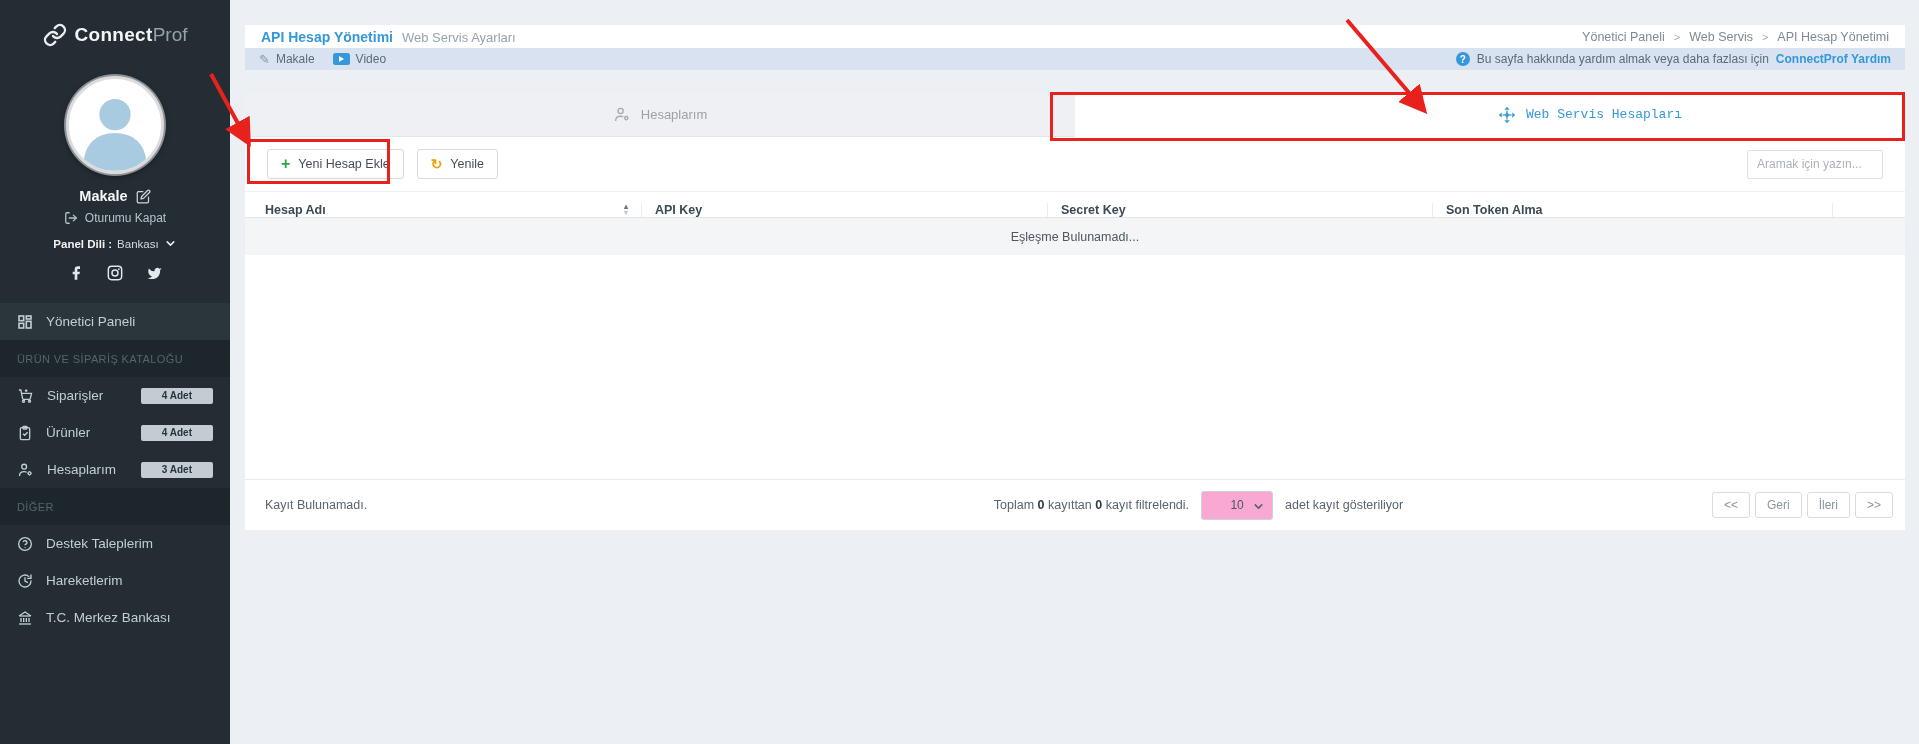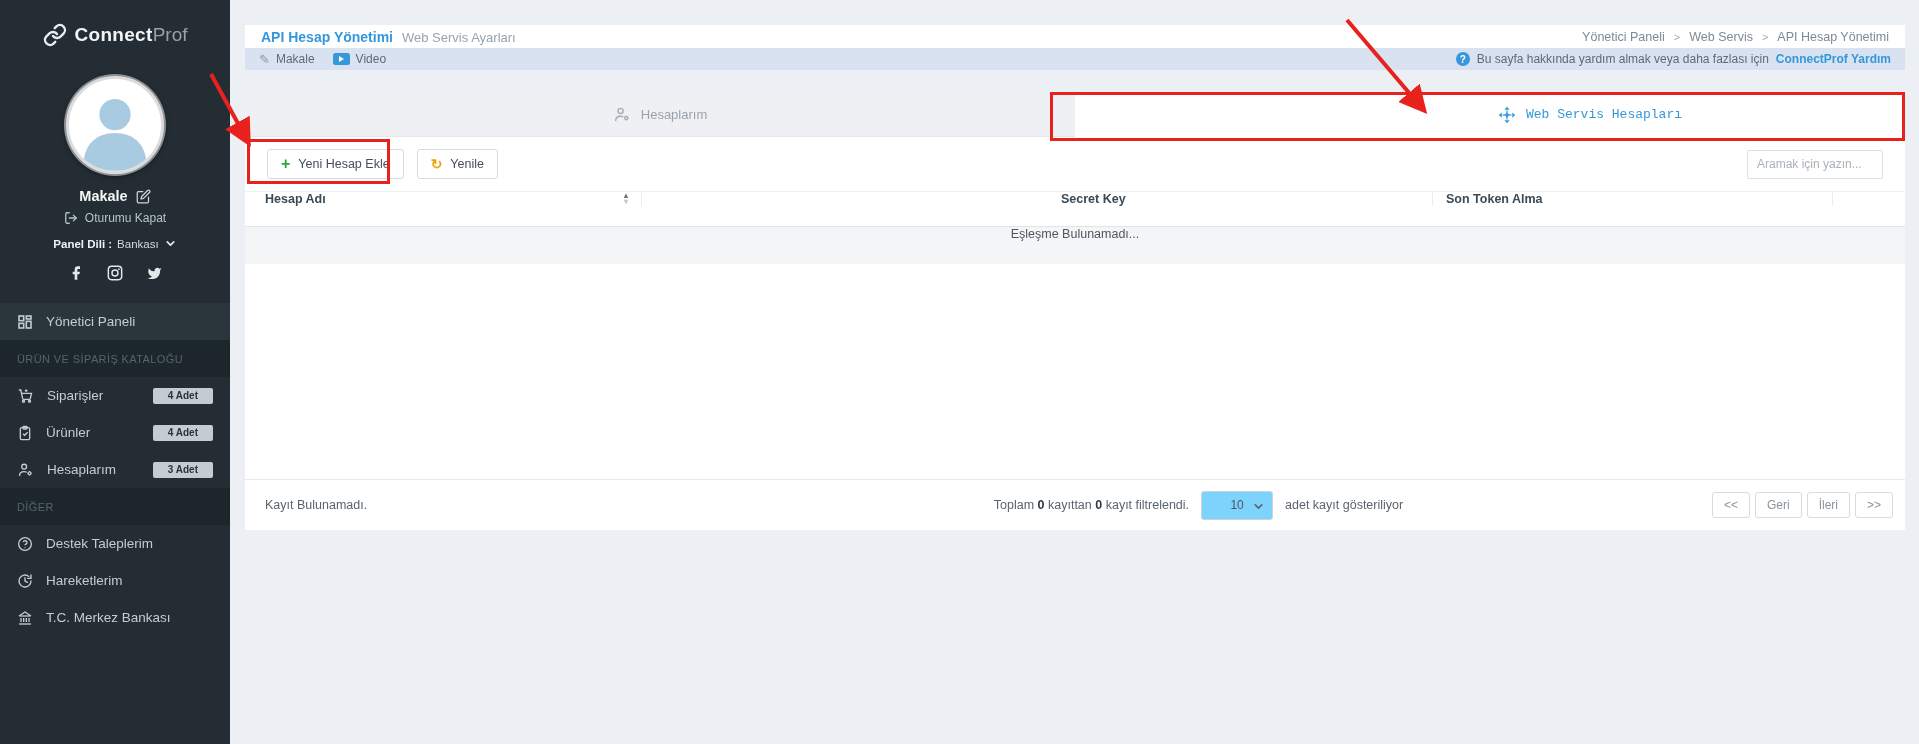--- a/index.html
+++ b/index.html
@@ -29,21 +29,21 @@
   .lang-value { color:#d4dbdf; }
   .social { display:flex; align-items:center; justify-content:center; gap:23px; margin-top:15px; }
   .social .s-icon { cursor:pointer; }
   .nav { margin-top:22px; }
   .nav-item { display:flex; align-items:center; height:37px; padding:0 17px; gap:13px;
     font-size:13.5px; color:#c3cdd3; cursor:pointer; }
   .nav-item.active { background:#2b363c; }
   .nav-section { display:flex; align-items:center; height:37px; padding:0 17px;
     font-size:11px; letter-spacing:.4px; color:#56646d; background:#1d262b; }
   .badge { margin-left:auto; background:#c3ccd3; color:#29333a; font-size:10px; font-weight:bold;
-    padding:3px 15px; border-radius:2px; line-height:1; }
+    padding:3px 21px; border-radius:2px; line-height:1; }
 
   
   .bar1 { position:absolute; left:245px; top:25px; width:1660px; height:23px; background:#ffffff;
     display:flex; align-items:center; justify-content:space-between; padding:0 16px; }
   .page-title { display:flex; align-items:baseline; gap:9px; }
   .page-title .t1 { color:#3598db; font-weight:bold; font-size:14px; }
   .page-title .t2 { color:#97a3ad; font-size:13px; }
   .breadcrumb { display:flex; align-items:center; gap:9px; font-size:12.5px; color:#7d8a95; }
   .breadcrumb .sep { color:#a2adb6; font-size:11px; }
 
@@ -76,44 +76,44 @@
     font-family:"Liberation Sans", sans-serif; }
   .btn-add { margin-left:10px; }
   .btn-refresh { margin-left:13px; }
   .plus-g { color:#28a745; font-weight:bold; font-size:16px; line-height:1; }
   .refresh-o { color:#f1a106; font-weight:bold; font-size:14px; line-height:1; }
   .search-input { margin-left:auto; margin-right:10px; width:136px; height:29px; border:1px solid #dde1e6;
     border-radius:2px; padding:0 9px; font-size:12px; color:#5a646e; outline:none;
     font-family:"Liberation Sans", sans-serif; }
   .search-input::placeholder { color:#aab2ba; }
 
-  .thead { height:36px; flex:none; display:flex; align-items:flex-start; border-top:1px solid #eef0f2;
+  .thead { height:27px; flex:none; display:flex; align-items:flex-end; border-top:1px solid #eef0f2;
     border-bottom:1px solid #e2e5e8; font-size:12.5px; font-weight:bold; color:#3b4a55; }
   .th { display:flex; align-items:center; padding:0 13px; border-right:1px solid #ebedef; }
   .th.c0 { width:397px; padding-left:20px; }
   .th.c1 { width:406px;margin-top:44px; }
   .th.c2 { width:385px; }
   .th.c3 { flex:1; }
   .th.narrow { width:18px; padding:0; }
   .th.narrow:last-child { border-right:none; }
   .sort { margin-left:auto; display:flex; flex-direction:column; line-height:6px; font-size:8px; cursor:pointer; }
   .sort .up { color:#6a7680; }
   .sort .down { color:#c2c9cf; }
 
-  .empty-row { height:37px; flex:none; background:#f4f5f7; display:flex; 
+  .empty-row { height:37px; flex:none; background:#f4f5f7; display:flex; align-items:center;
     justify-content:center; font-size:12.5px; color:#4c5761; }
   .tbody-space { flex:1; background:#fff; border-bottom:1px solid #e8eaec; }
 
   .p-footer { height:50px; flex:none; display:flex; align-items:center; justify-content:space-between;
     padding:0 12px 0 10px; background:#fff; font-size:12.5px; color:#5a646e; }
   .f-left { padding-left:10px; width:430px; }
   .f-center { display:flex; align-items:center; gap:12px; }
   .f-summary b { color:#2f3a43; }
   .pagesize { position:relative; width:72px; height:29px; border:1px solid #ccd2d9; border-radius:3px;
-    background:#7dd3fc; display:flex; align-items:center; justify-content:center; font-size:12px;
+    background:#f9a8d4; display:flex; align-items:center; justify-content:center; font-size:12px;
     color:#4c5761; cursor:pointer; }
   .pagesize svg { position:absolute; right:7px; top:8px; }
   .f-right { display:flex; gap:5px; }
   .pg-btn { height:26px; padding:0 11px; background:#fff; border:1px solid #d8dce1; border-radius:3px;
     font-size:12px; color:#8a949d; display:flex; align-items:center; cursor:pointer;
     font-family:"Liberation Sans", sans-serif; }
 
   
   .annot-layer { position:absolute; left:0; top:0; width:1919px; height:744px; pointer-events:none; z-index:60; }
   .red-box { position:absolute; border:3px solid #e8211d; pointer-events:none; z-index:55; }

